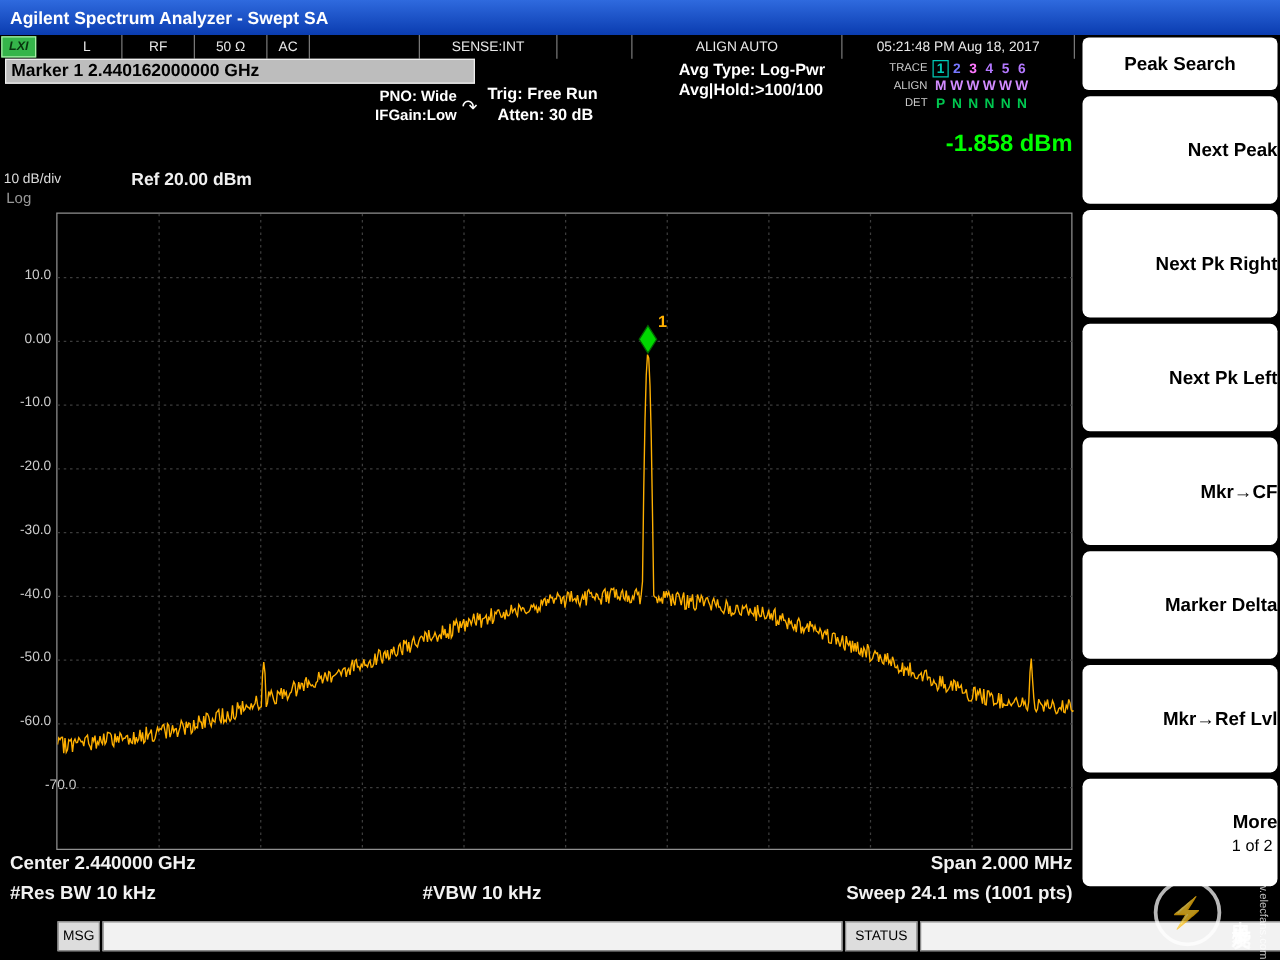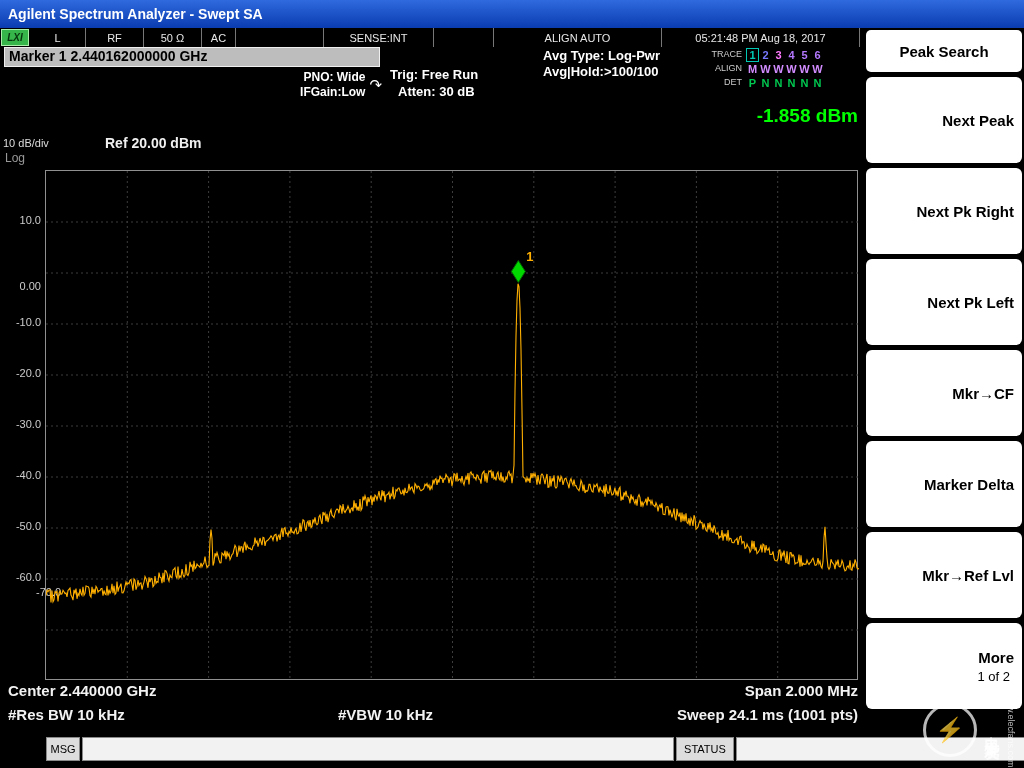--- a/index.html
+++ b/index.html
@@ -10,21 +10,21 @@
     overflow:hidden;
     font-family:"Liberation Sans", sans-serif;
   }
   
   .titlebar {
     position:absolute; left:0; top:0; width:1024px; height:28px;
     background:linear-gradient(to bottom,#2f6ade 0%,#0a3cb0 100%);
     color:#fff; font-weight:bold; font-size:14px; line-height:28px; padding-left:8px;
   }
   
-  .statusrow { position:absolute; left:0; top:28px; width:860px; height:19px; display:flex; align-items:stretch; }
+  .statusrow { position:absolute; left:0; top:28px; width:860px; height:19px; display:flex; align-items:stretch;gap:12px; }
   .lxi { width:28px; margin:1px; background:#35b54a; color:#07350e; font-weight:bold; font-style:italic;
          font-size:10px; display:flex; align-items:center; justify-content:center; border:1px solid #aaf0aa; }
   .scells { flex:1; display:flex; }
   .scell { border-right:1px solid #777; color:#e8e8e8; font-size:11px; display:flex; align-items:center; justify-content:center; white-space:nowrap; }
   
   .marker-title {
     position:absolute; left:4px; top:47px; width:376px; height:20px;
     background:#bdbdbd; border:1px solid #efefef; color:#000;
     font-weight:bold; font-size:14px; line-height:17px; padding-left:4px;
   }
@@ -64,21 +64,21 @@
   .fcell { background:#f2f2f2; border:1px solid #8a8a8a; color:#000; font-size:11px; display:flex; align-items:center; padding:0 5px; }
   .f-msg    { width:34px; justify-content:center; background:#ddd; }
   .f-field1 { flex:1; }
   .f-status { width:58px; justify-content:center; background:#ddd; }
   .f-field2 { width:330px; }
   
   .sk-header { position:absolute; left:866px; top:30px; width:156px; height:42px; background:#fff; border-radius:5px;
                display:flex; align-items:center; justify-content:center; font-weight:bold; font-size:15px; color:#000; }
   .softkey-list { position:absolute; left:866px; top:77px; width:156px; }
   .softkey { height:86px; margin-bottom:5px; background:#fff; border-radius:6px; display:flex; flex-direction:column;
-             justify-content:center; align-items:flex-end; padding-right:8px; color:#000; font-weight:bold; font-size:15px; cursor:pointer; }
+             justify-content:center; align-items:flex-end; padding-right:0; color:#000; font-weight:bold; font-size:15px; cursor:pointer; }
   .sk-sub { font-weight:normal; font-size:13px; margin-top:3px; padding-right:4px; }
   
   .watermark { position:absolute; right:8px; bottom:0; height:76px; display:flex; align-items:center; gap:5px;
                color:rgba(255,255,255,0.72); z-index:5; pointer-events:none; }
   .wm-circle { width:54px; height:54px; border:3px solid rgba(255,255,255,0.72); border-radius:50%;
                display:flex; align-items:center; justify-content:center; font-size:24px; }
   .wm-cn  { writing-mode:vertical-rl; font-size:15px; font-weight:bold; letter-spacing:2px; }
   .wm-url { writing-mode:vertical-rl; font-size:9px; }
 </style>
 </head>
@@ -141,28 +141,28 @@
 <div class="mkr-readout" style="color: rgb(0, 255, 0);">
   <div>-1.858 dBm</div>
 </div>
 
 <div class="scale-label">10 dB/div</div>
 <div class="log-label">Log</div>
 <div class="ref-label">Ref 20.00 dBm</div>
 
 <div>
     <div class="ylab" style="top: 214px;">10.0</div>
-    <div class="ylab" style="top: 280px;">0.00</div>
+    <div class="ylab" style="top: 265px;">0.00</div>
     <div class="ylab" style="top: 316px;">-10.0</div>
     <div class="ylab" style="top: 367px;">-20.0</div>
     <div class="ylab" style="top: 418px;">-30.0</div>
     <div class="ylab" style="top: 469px;">-40.0</div>
     <div class="ylab" style="top: 520px;">-50.0</div>
     <div class="ylab" style="top: 571px;">-60.0</div>
-    <div class="ylab" style="top: 586px; padding-left: 36px;">-70.0</div>
+    <div class="ylab" style="top: 622px; padding-left: 36px;">-70.0</div>
   </div>
 
 <div class="graph">
   <svg width="813" height="510" viewBox="0 0 813 510">
       <line x1="81.3" y1="0" x2="81.3" y2="510" stroke="#3d3d3d" stroke-width="1" stroke-dasharray="2 3"></line>
       <line x1="162.6" y1="0" x2="162.6" y2="510" stroke="#3d3d3d" stroke-width="1" stroke-dasharray="2 3"></line>
       <line x1="243.9" y1="0" x2="243.9" y2="510" stroke="#3d3d3d" stroke-width="1" stroke-dasharray="2 3"></line>
       <line x1="325.2" y1="0" x2="325.2" y2="510" stroke="#3d3d3d" stroke-width="1" stroke-dasharray="2 3"></line>
       <line x1="406.5" y1="0" x2="406.5" y2="510" stroke="#3d3d3d" stroke-width="1" stroke-dasharray="2 3"></line>
       <line x1="487.8" y1="0" x2="487.8" y2="510" stroke="#3d3d3d" stroke-width="1" stroke-dasharray="2 3"></line>

